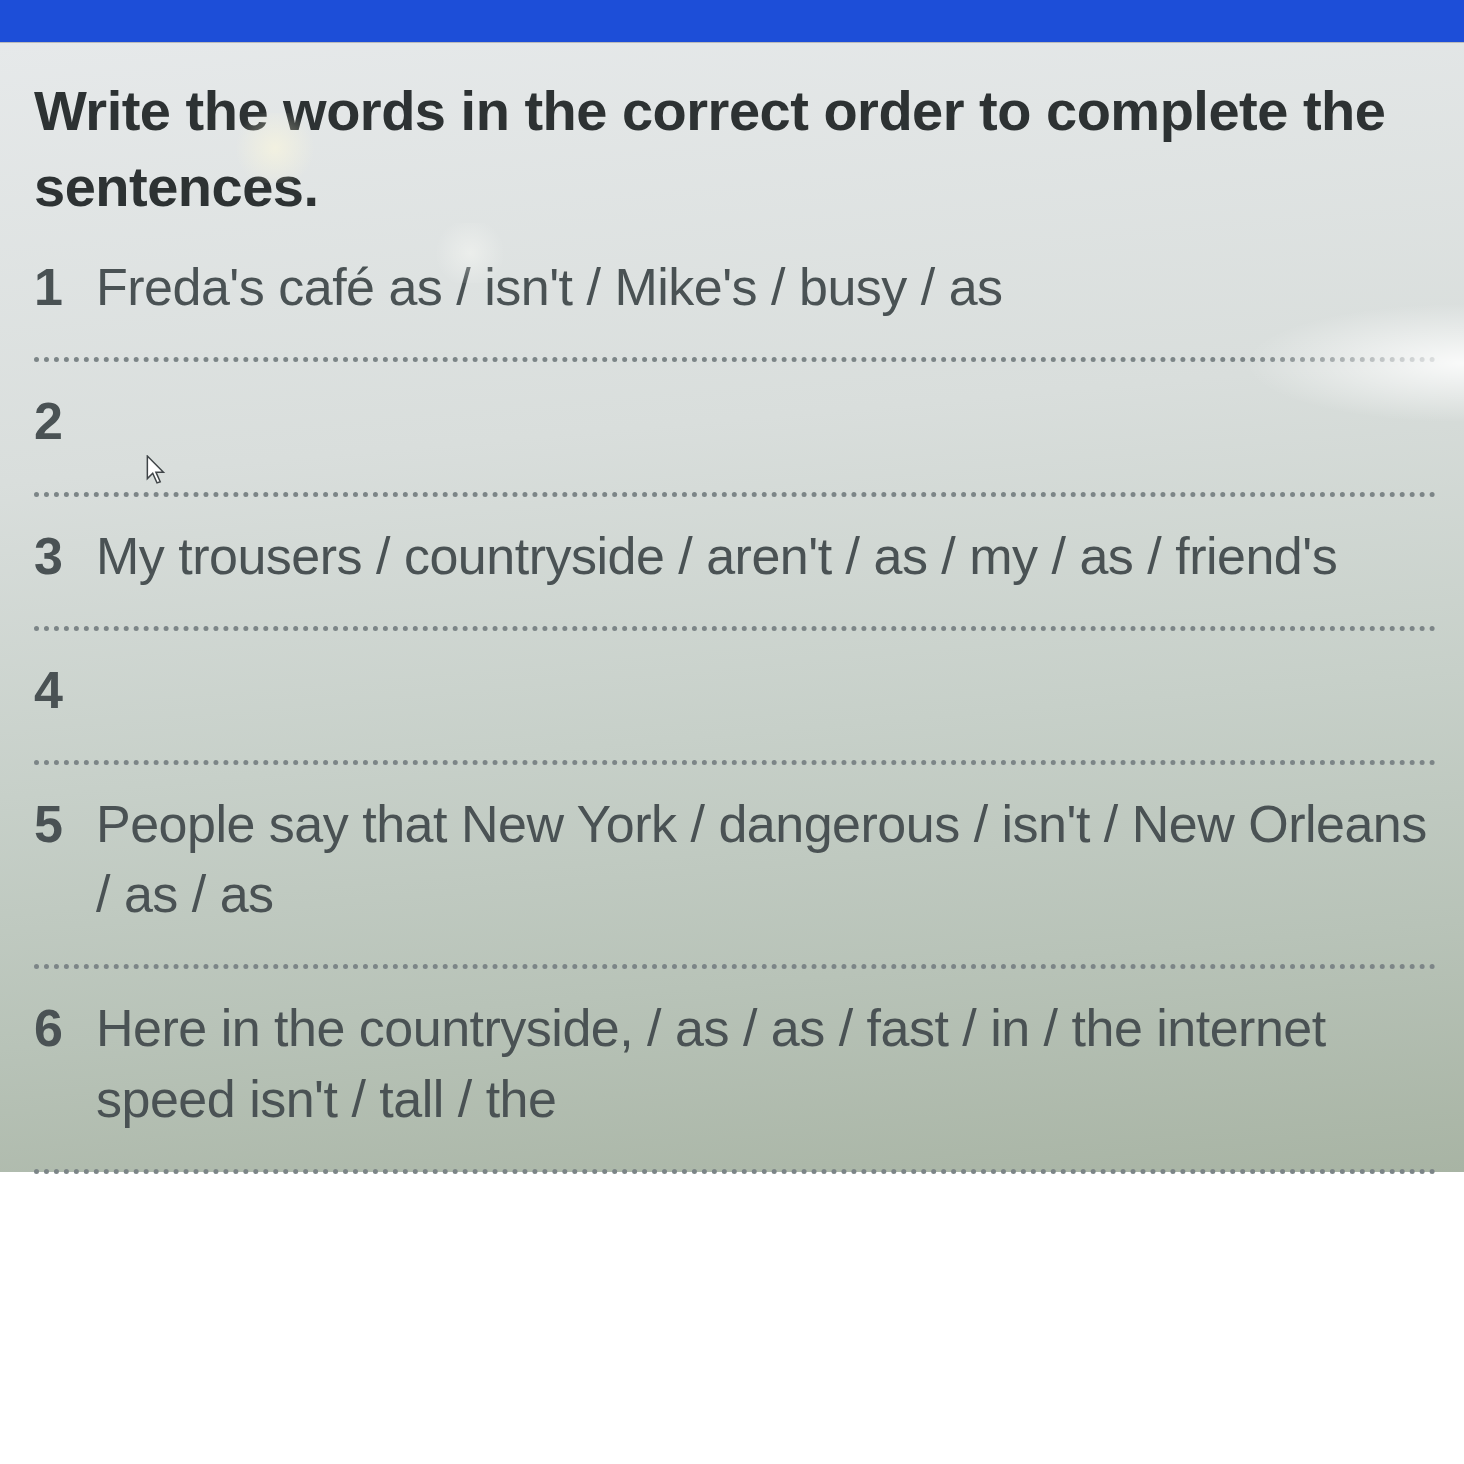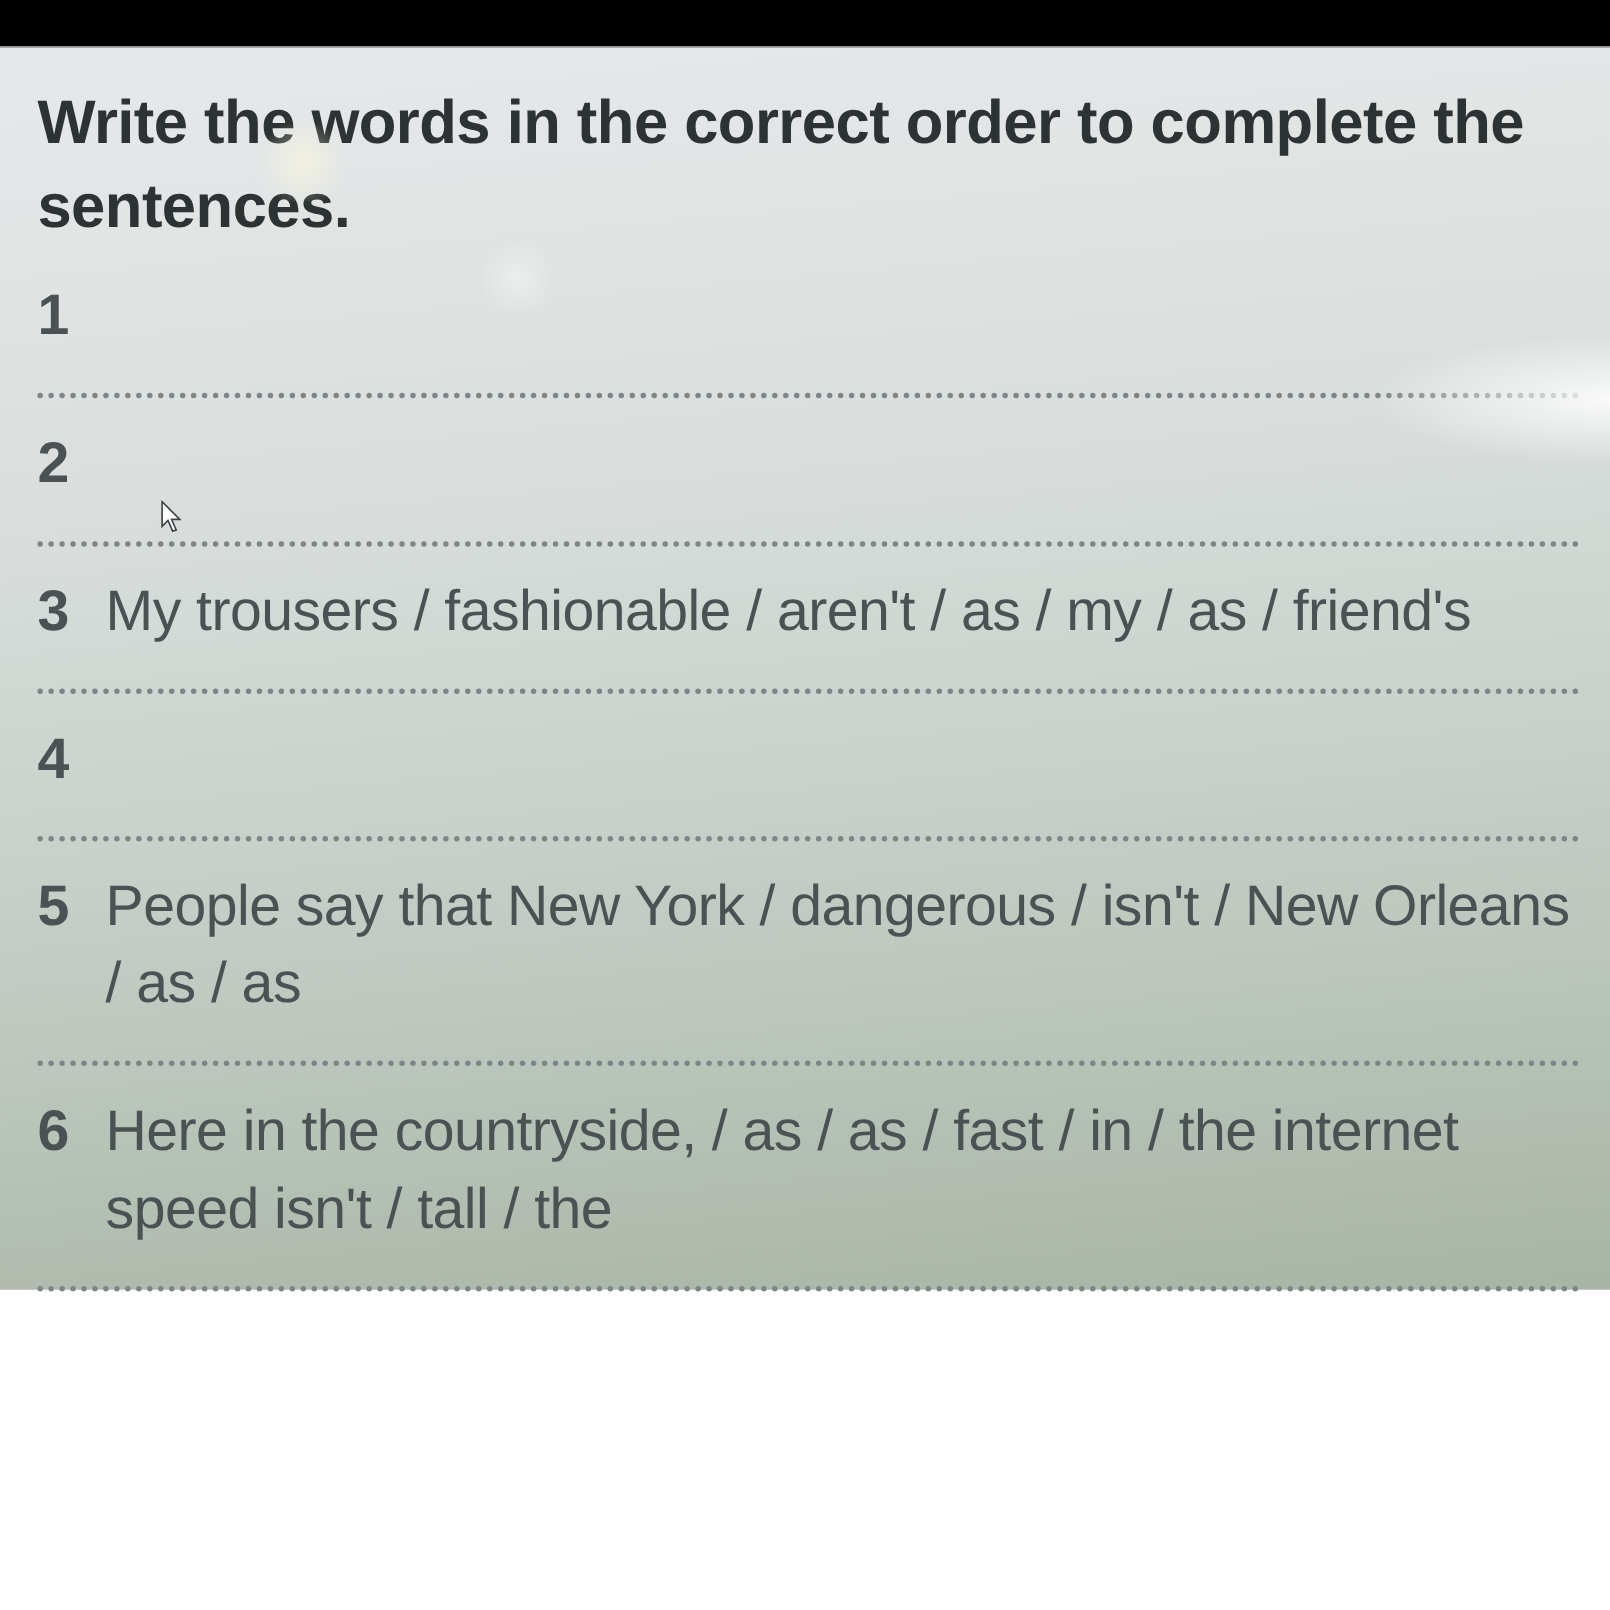--- a/index.html
+++ b/index.html
@@ -6,21 +6,21 @@
     margin: 0;
     padding: 0;
     width: 1464px;
     height: 1464px;
     overflow: hidden;
     font-family: Arial, Helvetica, sans-serif;
   }
   .frame {
     width: 1464px;
     height: 1172px;
-    background: #000000;
+    background: #1d4ed8;
     position: relative;
     box-sizing: border-box;
   }
   .page {
     position: absolute;
     top: 42px;
     left: 0;
     right: 0;
     bottom: 0;
     background: linear-gradient(175deg, #e6e9ea 0%, #d9dedc 35%, #c7d0c9 60%, #b8c3b8 80%, #a8b4a4 100%);
@@ -107,31 +107,32 @@
 
 <div class="frame">
   <div class="page">
 
     <div class="instruction">Write the words in the correct order to complete the sentences.</div>
 
     <div class="items">
 
       <div class="item">
         <div class="num">1</div>
+        <div class="txt">Freda's café as / isn't / Mike's / busy / as</div>
       </div>
       <div class="dots"></div>
 
       <div class="item">
         <div class="num">2</div>
       </div>
       <div class="dots"></div>
 
       <div class="item">
         <div class="num">3</div>
-        <div class="txt">My trousers / fashionable / aren't / as / my / as / friend's</div>
+        <div class="txt">My trousers / countryside / aren't / as / my / as / friend's</div>
       </div>
       <div class="dots"></div>
 
       <div class="item">
         <div class="num">4</div>
       </div>
       <div class="dots"></div>
 
       <div class="item">
         <div class="num">5</div>

